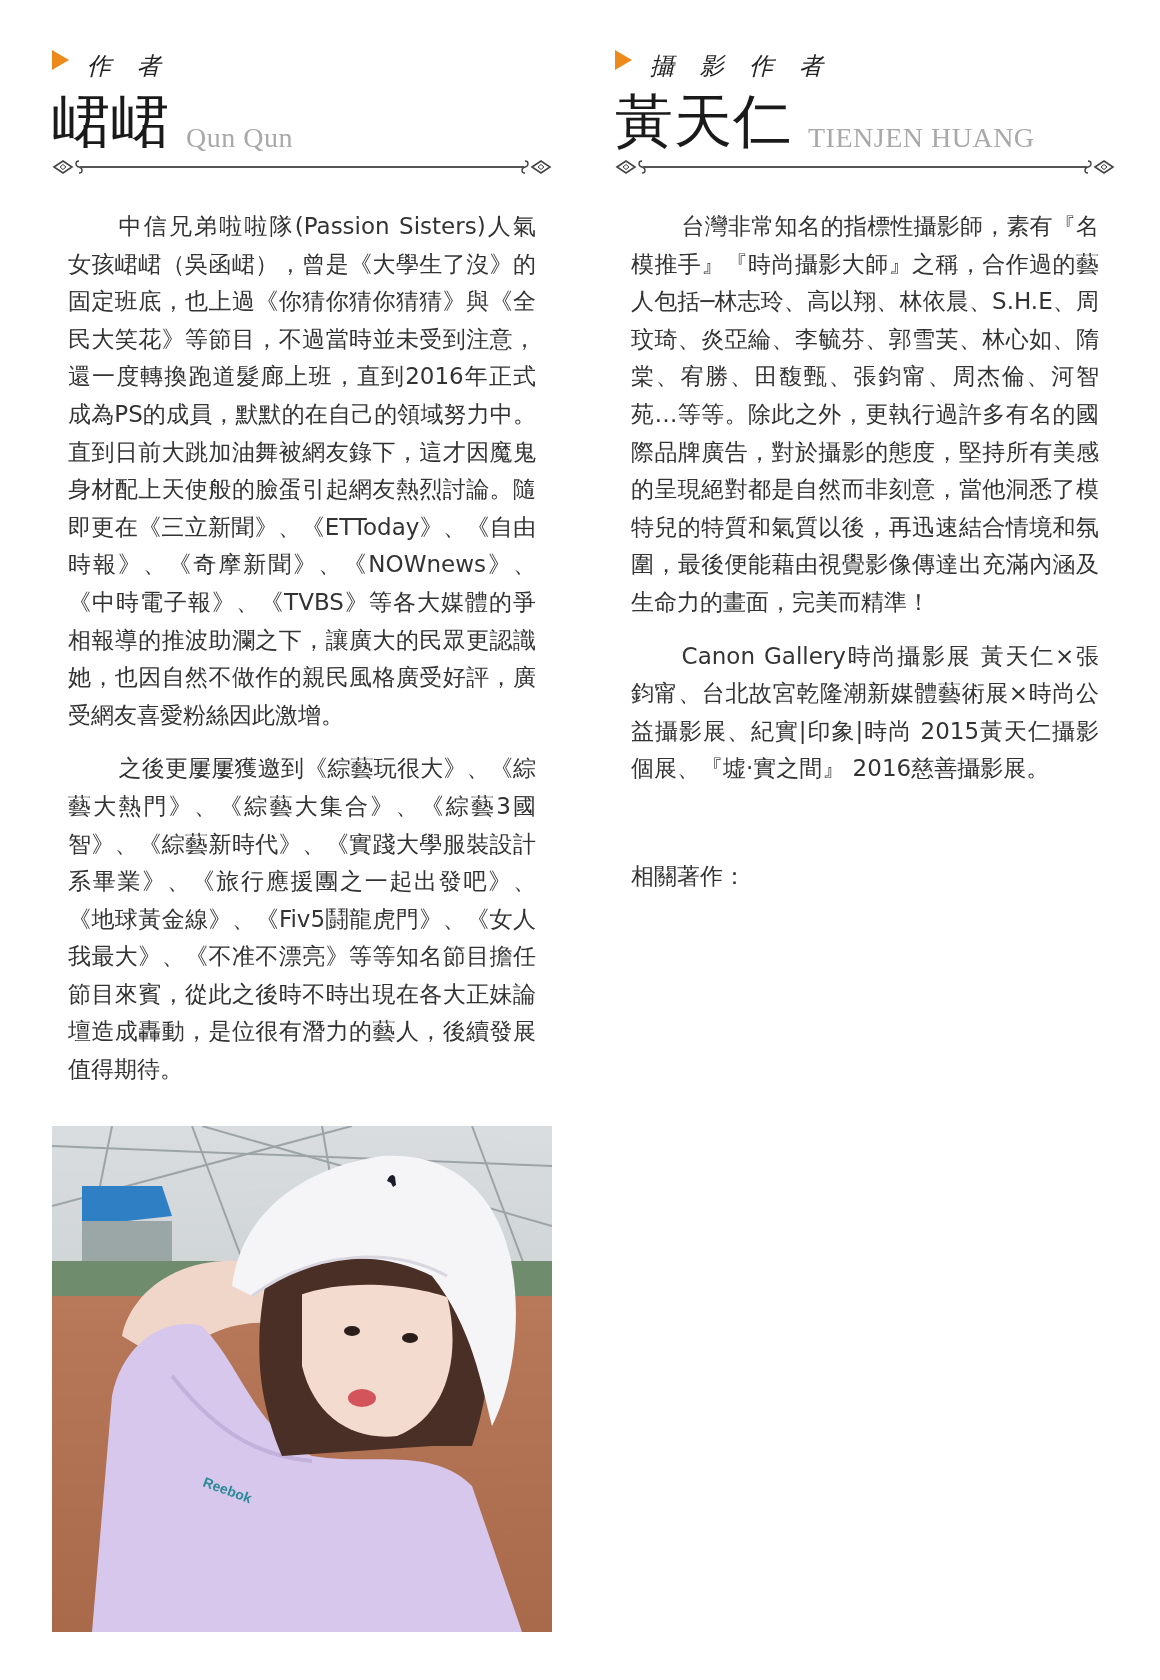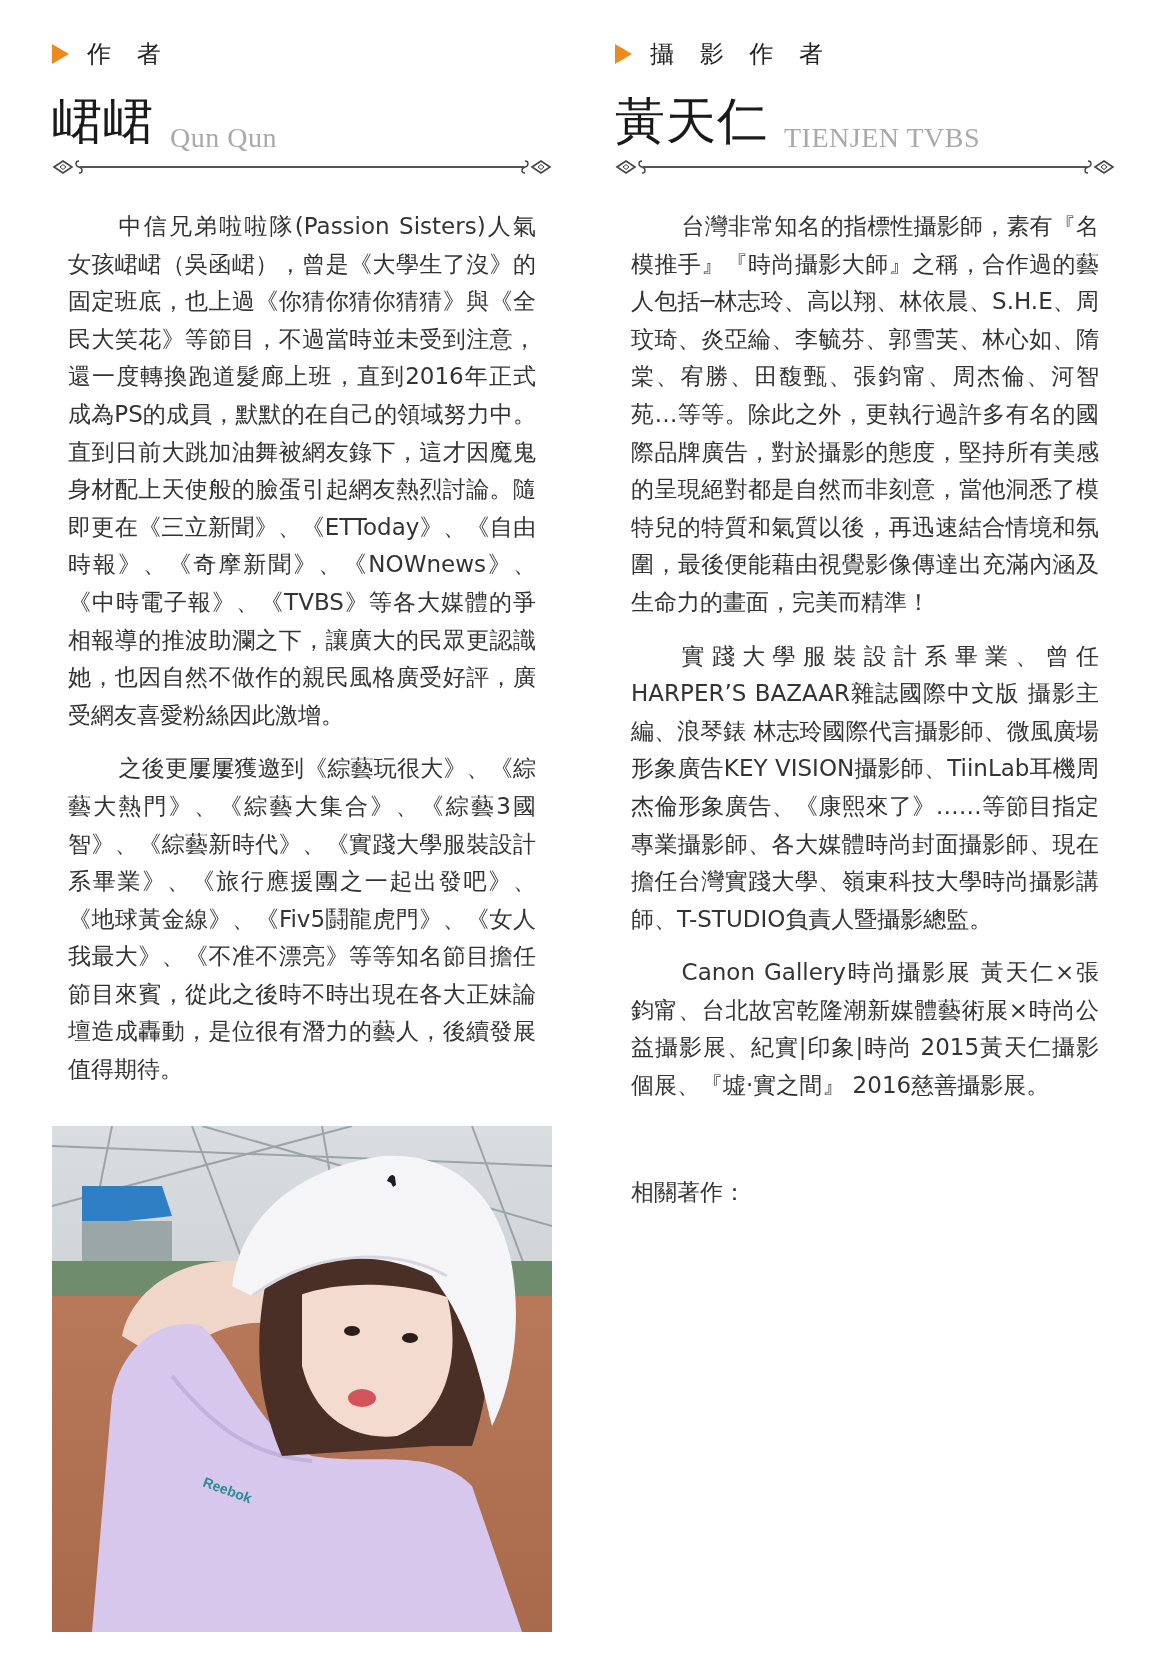--- a/index.html
+++ b/index.html
@@ -2,27 +2,27 @@
 <html><head>
 <meta charset="utf-8">
 <style>
   html, body { margin: 0; padding: 0; background: #ffffff; }
   body { width: 1160px; height: 1680px; position: relative; overflow: hidden;
          font-family: "DejaVu Sans", "Liberation Sans", sans-serif; color: #2b2b2b; }
   .col { position: absolute; top: 0; }
   .col-left { left: 52px; width: 500px; }
   .col-right { left: 615px; width: 500px; }
 
-  .label-row { position: absolute; top: 38px; display: flex; align-items: center; }
+  .label-row { position: absolute; top: 50px; display: flex; align-items: flex-start; font-style: italic; }
   .tri { width: 0; height: 0; border-top: 10px solid transparent; border-bottom: 10px solid transparent;
          border-left: 17px solid #ee8a1c; margin-right: 18px; }
   .label-text { font-size: 24px; letter-spacing: 9px; color: #222; }
 
   .name-row { position: absolute; top: 88px; display: flex; align-items: flex-end; white-space: nowrap; }
-  .name-cn { font-size: 50px; line-height: 66px; color: #1a1a1a; font-weight: normal; letter-spacing: 1px; }
+  .name-cn { font-size: 58px; line-height: 66px; color: #1a1a1a; font-weight: normal; letter-spacing: 1px; }
   .name-en { font-family: "Liberation Serif", "DejaVu Serif", serif; font-size: 28px; color: #a9a9a9;
              margin-left: 16px; letter-spacing: 0.5px; }
 
   .divider { position: absolute; top: 158px; height: 18px; width: 500px; }
   .divider svg { display: block; }
 
   .body-text { position: absolute; top: 192px; width: 500px; font-size: 23px; line-height: 37.6px;
                color: #333; text-align: justify; }
   .body-text p { margin: 16px; }
   .indent { text-indent: 2.2em; }
@@ -119,33 +119,32 @@
   </svg>
 </div>
 
 <div class="col col-right">
   <div class="label-row">
     <span class="tri"></span>
     <span class="label-text">攝 影 作 者</span>
   </div>
   <div class="name-row">
     <span class="name-cn">黃天仁</span>
-    <span class="name-en">TIENJEN TVBS</span>
+    <span class="name-en">TIENJEN HUANG</span>
   </div>
   <div class="divider">
     <svg width="500" height="18" viewBox="0 0 500 18">
       <path d="M2 9 L11 3 L20 9 L11 15 Z" fill="none" stroke="#444" stroke-width="1.6"></path>
       <path d="M8 9 L11 6.5 L14 9 L11 11.5 Z" fill="none" stroke="#444" stroke-width="1"></path>
       <path d="M27 3 C23 3 23 8 27 9 C31 10 31 15 27 15" fill="none" stroke="#444" stroke-width="1.4"></path>
       <line x1="28" y1="9" x2="472" y2="9" stroke="#555" stroke-width="2"></line>
       <path d="M473 3 C477 3 477 8 473 9 C469 10 469 15 473 15" fill="none" stroke="#444" stroke-width="1.4"></path>
       <path d="M480 9 L489 3 L498 9 L489 15 Z" fill="none" stroke="#444" stroke-width="1.6"></path>
       <path d="M486 9 L489 6.5 L492 9 L489 11.5 Z" fill="none" stroke="#444" stroke-width="1"></path>
     </svg>
   </div>
   <div class="body-text">
     <p class="indent">台灣非常知名的指標性攝影師，素有『名模推手』『時尚攝影大師』之稱，合作過的藝人包括─林志玲、高以翔、林依晨、S.H.E、周玟琦、炎亞綸、李毓芬、郭雪芙、林心如、隋棠、宥勝、田馥甄、張鈞甯、周杰倫、河智苑…等等。除此之外，更執行過許多有名的國際品牌廣告，對於攝影的態度，堅持所有美感的呈現絕對都是自然而非刻意，當他洞悉了模特兒的特質和氣質以後，再迅速結合情境和氛圍，最後便能藉由視覺影像傳達出充滿內涵及生命力的畫面，完美而精準！</p>
-    <p class="indent">實踐大學服裝設計系畢業、曾任HARPER’S BAZAAR雜誌國際中文版 攝影主編、浪琴錶 林志玲國際代言攝影師、微風廣場形象廣告KEY VISION攝影師、TiinLab耳機周杰倫形象廣告、《康熙來了》……等節目指定專業攝影師、各大媒體時尚封面攝影師、現在擔任台灣實踐大學、嶺東科技大學時尚攝影講師、T-STUDIO負責人暨攝影總監。</p>
     <p class="indent">Canon Gallery時尚攝影展 黃天仁×張鈞甯、台北故宮乾隆潮新媒體藝術展×時尚公益攝影展、紀實|印象|時尚 2015黃天仁攝影個展、『墟·實之間』 2016慈善攝影展。</p>
     <div class="spacer"></div>
     <p>相關著作：</p>
   </div>
 </div>
 
 </body></html>

